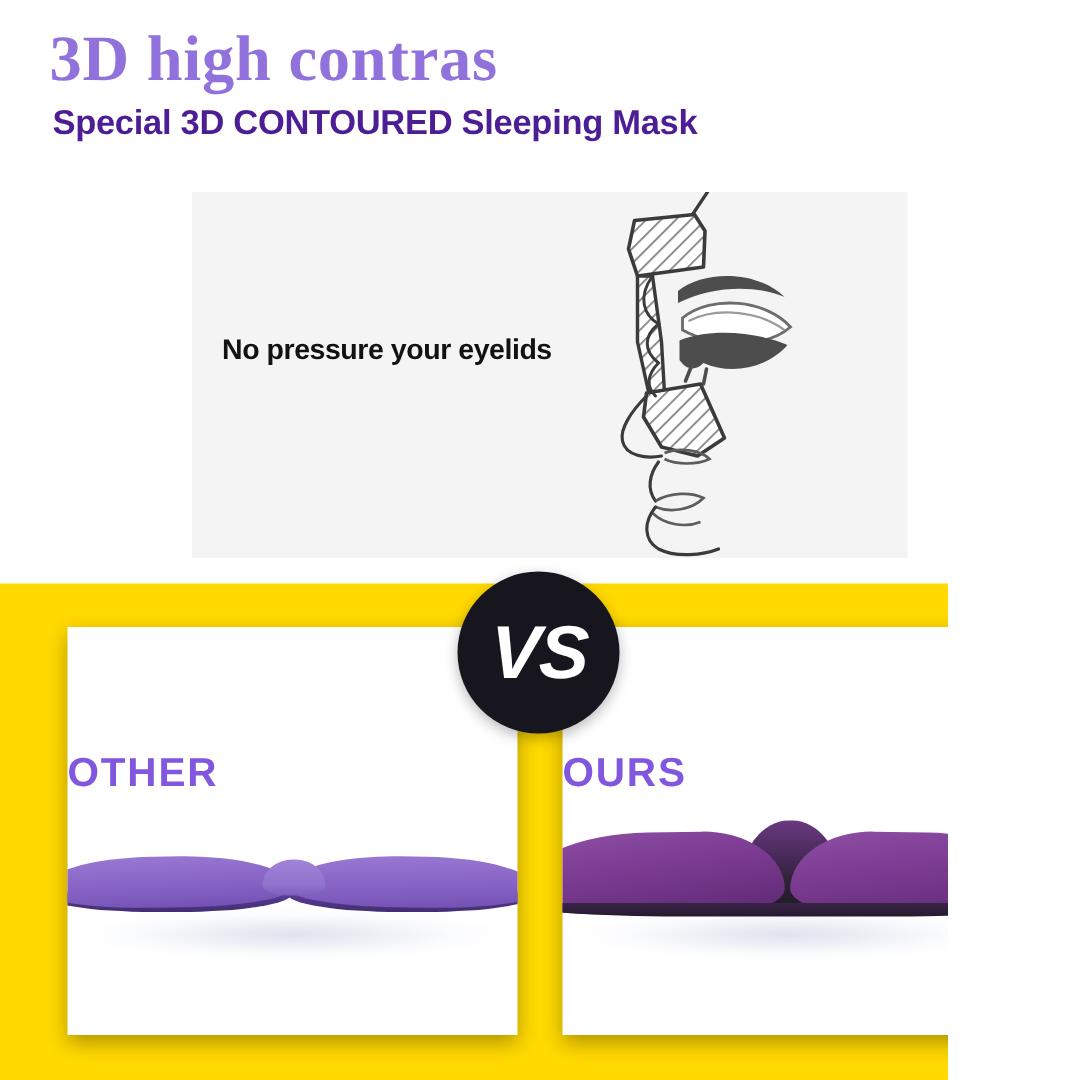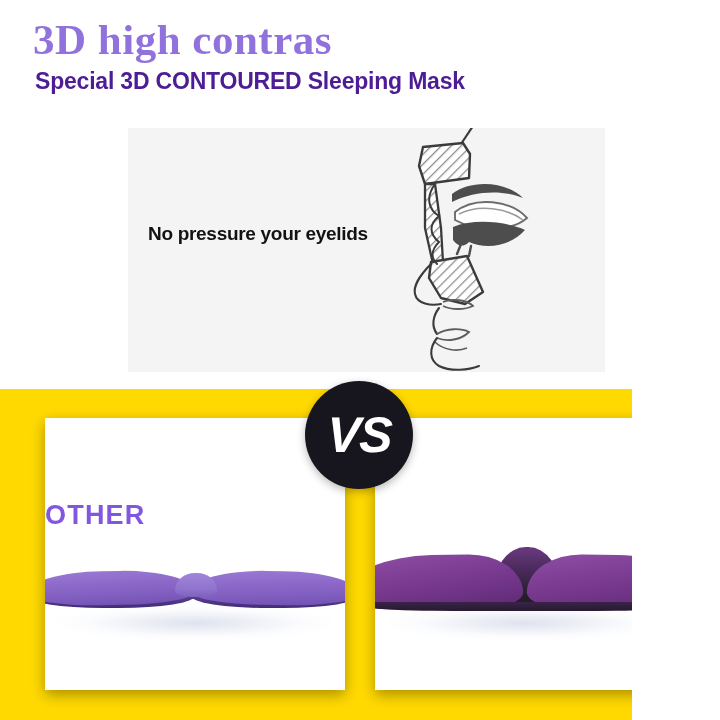--- a/index.html
+++ b/index.html
@@ -185,20 +185,21 @@
         <div class="other-lobe-base l"></div>
         <div class="other-lobe-base r"></div>
         <div class="other-lobe l"></div>
         <div class="other-lobe r"></div>
         <div class="other-bridge"></div>
       </div>
     </div>
   </div>
 
   <div class="panel panel-right">
+    <div class="panel-label">OURS</div>
     <div class="stage">
       <div class="shadow-ell"></div>
       <div class="ours-wrap">
         <div class="ours-bridge"></div>
         <div class="ours-lobe l"></div>
         <div class="ours-lobe r"></div>
         <div class="ours-underline"></div>
       </div>
     </div>
   </div>

